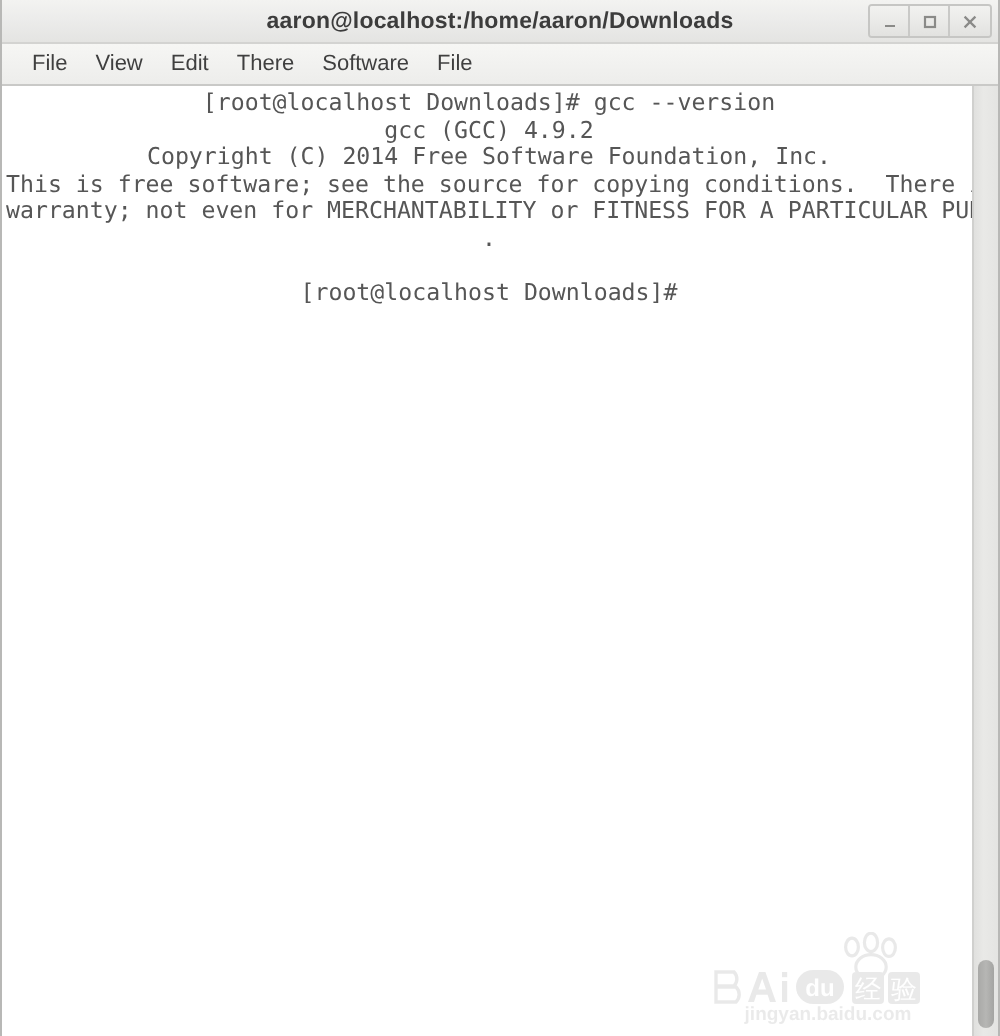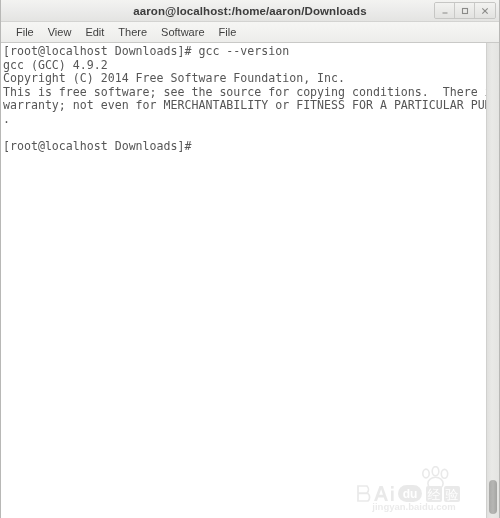--- a/index.html
+++ b/index.html
@@ -88,20 +88,21 @@
     cursor: default;
   }
 
   
   #term-area {
     position: relative;
     flex: 1 1 auto;
     display: flex;
     background: #ffffff;
     overflow: hidden;
+    text-align: center;
   }
 
   #term-screen {
     position: relative;
     flex: 1 1 auto;
     padding: 2px 0 0 2px;
     background: #ffffff;
     overflow: hidden;
   }
 

